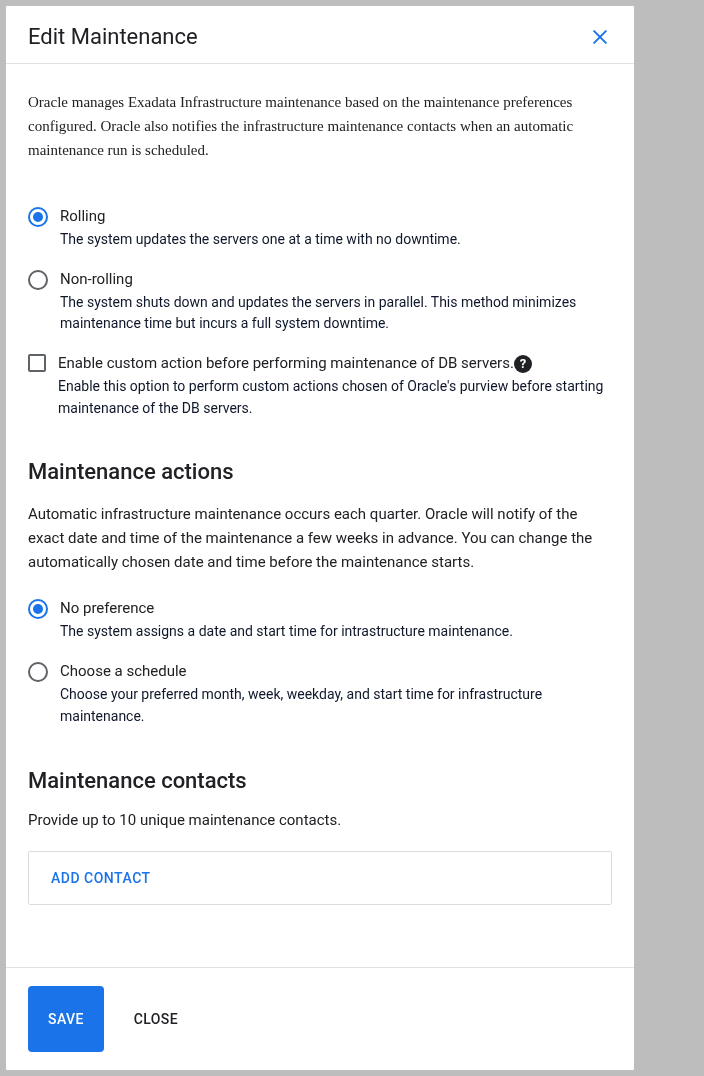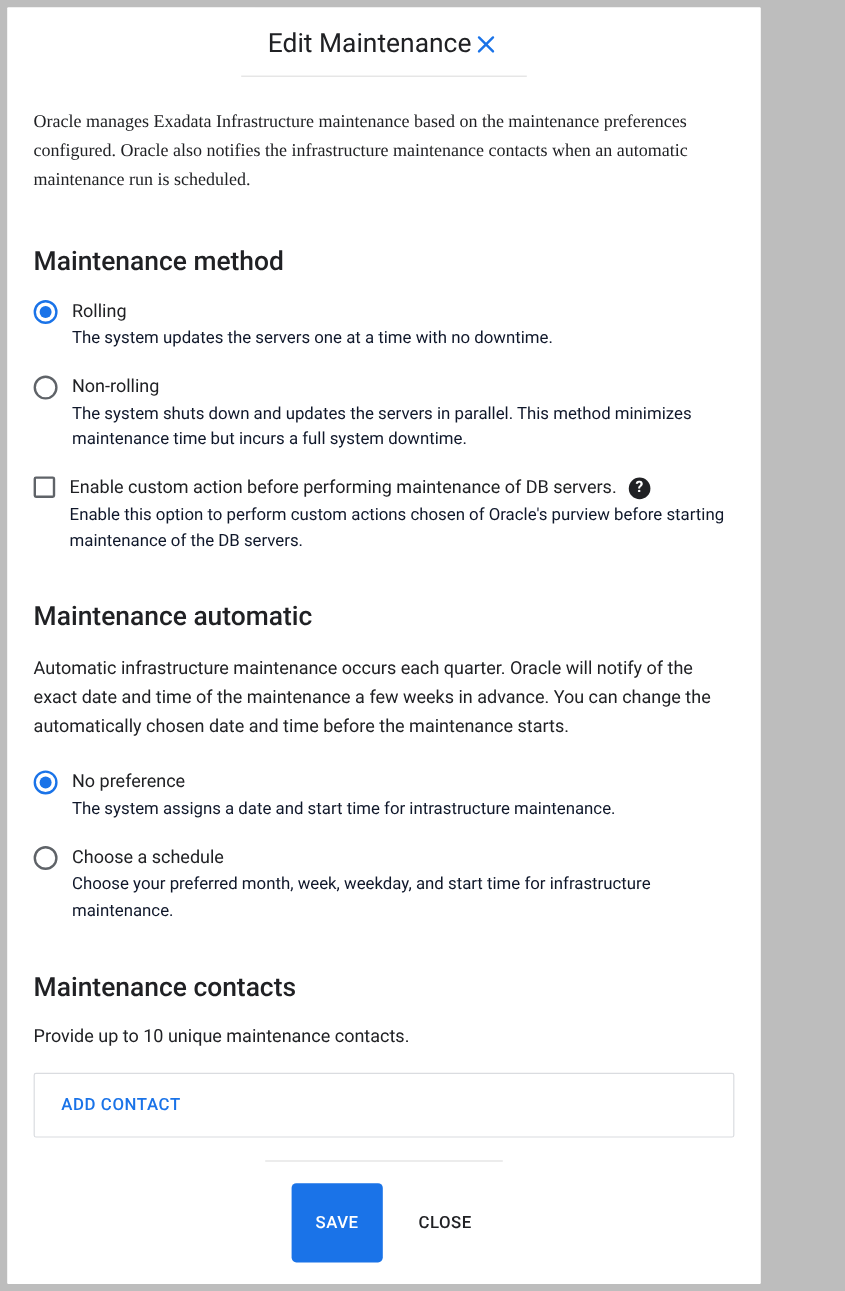--- a/index.html
+++ b/index.html
@@ -14,21 +14,20 @@
     font-size: 14px;
   }
   .dialog {
     width: 628px;
     height: 1064px;
     background: #fff;
     border-radius: 1px;
     display: flex;
     flex-direction: column;
     position: relative;
-    align-items: center;
   }
   .dialog-header {
     border-bottom: 1px solid #e0e0e0;
     padding: 18px 22px 14px 22px;
     display: flex;
     align-items: center;
     justify-content: space-between;
   }
   .dialog-title {
     font-size: 22px;
@@ -106,21 +105,21 @@
   }
   .option-sub {
     font-size: 14px;
     color: #0f172a;
     line-height: 1.55;
     margin-top: 2px;
   }
   .label-line {
     display: flex;
     align-items: center;
-    gap: 10px;
+    gap: 0;
   }
   .help-icon {
     width: 18px; height: 18px;
     background: #202124;
     color: #fff;
     border-radius: 50%;
     display: flex; align-items: center; justify-content: center;
     font-size: 13px;
     font-weight: 700;
     flex-shrink: 0;
@@ -182,21 +181,20 @@
         <line x1="5" y1="5" x2="19" y2="19"></line>
         <line x1="19" y1="5" x2="5" y2="19"></line>
       </svg>
     </div>
   </div>
 
   <div class="dialog-body">
 
     <div class="intro">Oracle manages Exadata Infrastructure maintenance based on the maintenance preferences configured. Oracle also notifies the infrastructure maintenance contacts when an automatic maintenance run is scheduled.</div>
 
-    <h2 class="section-title">Maintenance method</h2>
 
     <div class="option-row">
       <div class="radio selected"></div>
       <div class="option-text">
         <div class="option-label">Rolling</div>
         <div class="option-sub">The system updates the servers one at a time with no downtime.</div>
       </div>
     </div>
 
     <div class="option-row">
@@ -211,21 +209,21 @@
       <div class="checkbox"></div>
       <div class="option-text">
         <div class="label-line">
           <span class="option-label">Enable custom action before performing maintenance of DB servers.</span>
           <span class="help-icon">?</span>
         </div>
         <div class="option-sub">Enable this option to perform custom actions chosen of Oracle's purview before starting maintenance of the DB servers.</div>
       </div>
     </div>
 
-    <h2 class="section-title">Maintenance automatic</h2>
+    <h2 class="section-title">Maintenance actions</h2>
     <div class="section-desc">Automatic infrastructure maintenance occurs each quarter. Oracle will notify of the exact date and time of the maintenance a few weeks in advance. You can change the automatically chosen date and time before the maintenance starts.</div>
 
     <div class="option-row">
       <div class="radio selected"></div>
       <div class="option-text">
         <div class="option-label">No preference</div>
         <div class="option-sub">The system assigns a date and start time for intrastructure maintenance.</div>
       </div>
     </div>
 

